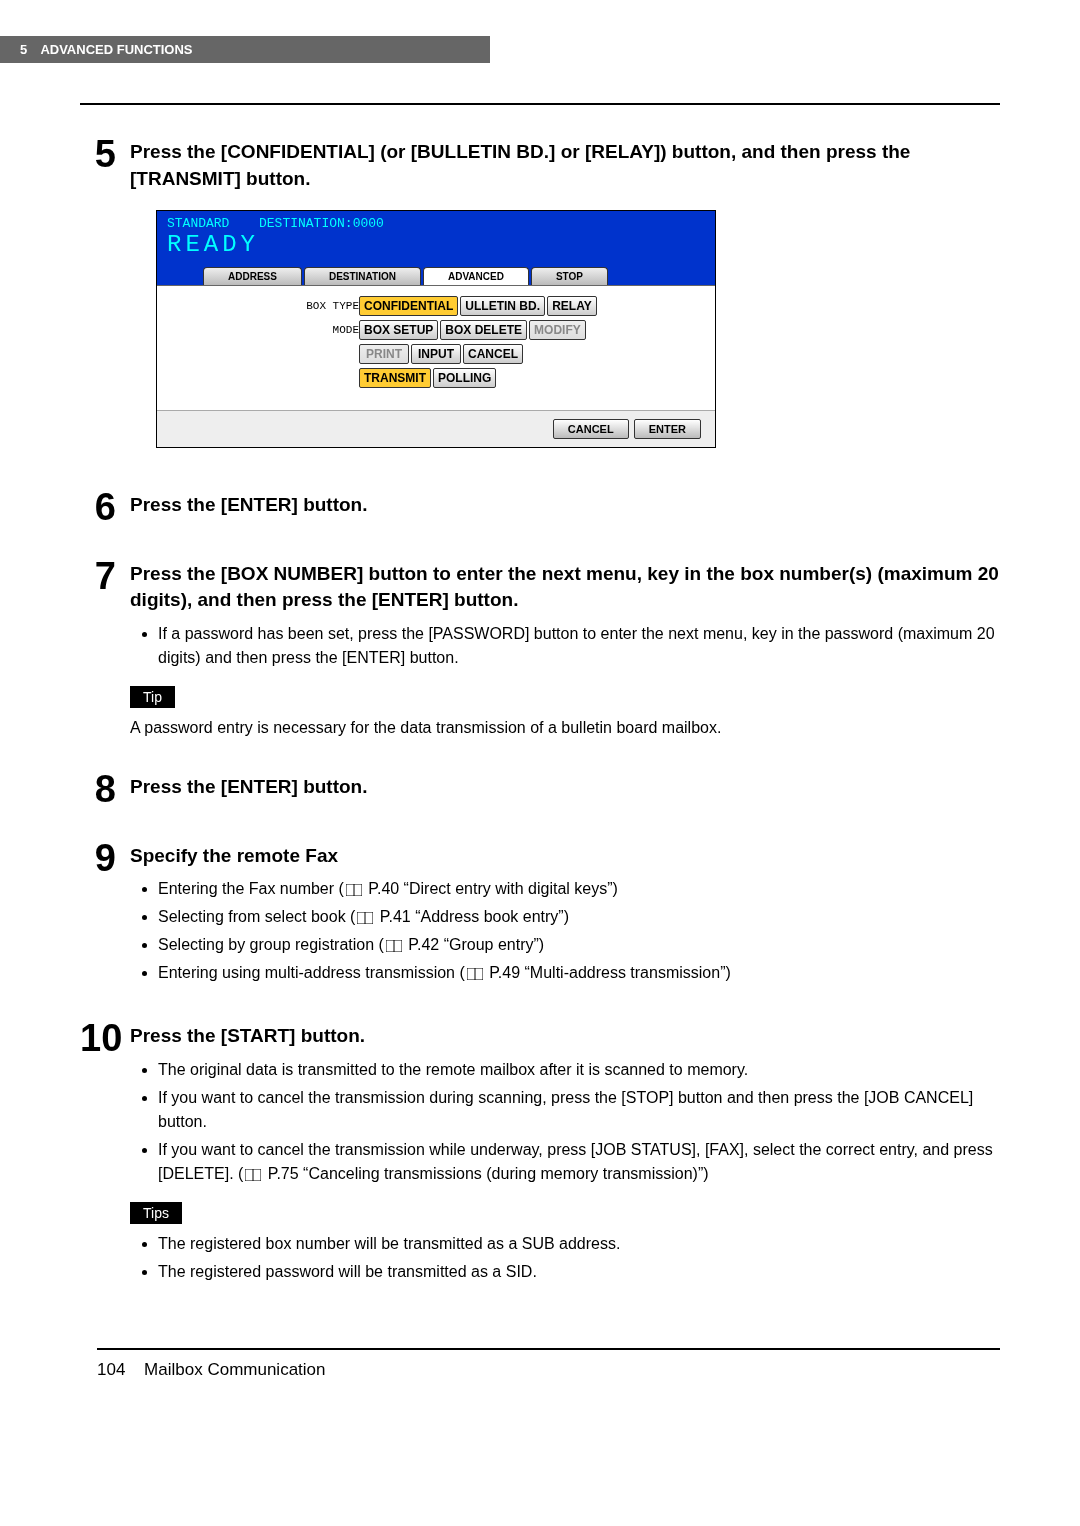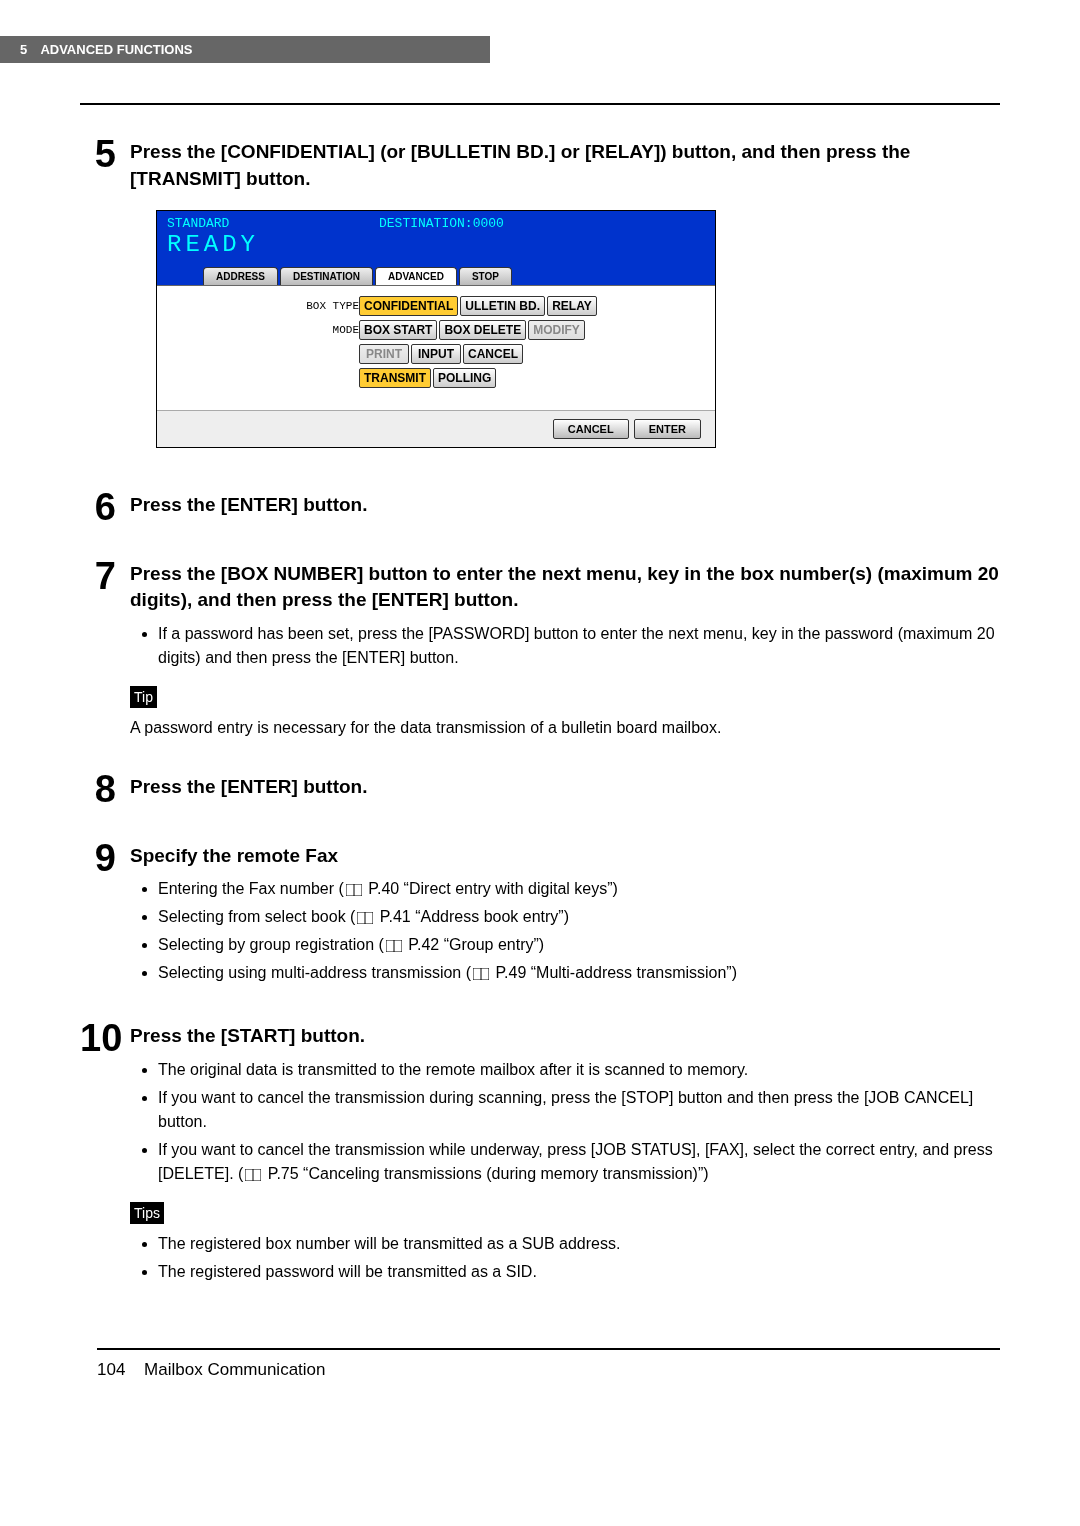--- a/index.html
+++ b/index.html
@@ -34,21 +34,21 @@
     line-height: 1;
   }
   .step-body { flex: 1; padding-top: 4px; }
   .step-title { font-size: 19px; font-weight: bold; line-height: 1.4; margin-bottom: 8px; }
   .step-ul { list-style: disc; padding-left: 28px; font-size: 16px; line-height: 1.5; }
   .step-ul li { margin-bottom: 4px; }
   .tip-box {
     display: inline-block;
     background: #000;
     color: #fff;
-    padding: 3px 4px;
+    padding: 3px 13px;
     font-size: 14px;
     margin: 12px 0 8px 0;
   }
   .tip-text { font-size: 16px; line-height: 1.5; }
   .book-icon {
     display: inline-block;
     vertical-align: middle;
     margin: 0 2px;
   }
   .screenshot {
@@ -59,38 +59,37 @@
     font-size: 11px;
   }
   .sc-header {
     background: #0033cc;
     color: #0ff;
     padding: 5px 10px;
     font-family: "Courier New", monospace;
     font-size: 13px;
     display: flex;
     justify-content: flex-start;
-    gap: 120px;
   }
   .sc-ready {
     font-size: 24px;
     letter-spacing: 4px;
     font-family: "Courier New", monospace;
   }
   .sc-tabs {
     display: flex;
     background: #0033cc;
     padding: 4px 0 0 46px;
     gap: 2px;
   }
   .sc-tab {
     background: linear-gradient(#eee,#bbb);
     border: 1px solid #333;
     border-bottom: none;
-    padding: 3px 12px;
+    padding: 3px 24px;
     font-weight: bold;
     font-size: 10px;
     border-radius: 4px 4px 0 0;
   }
   .sc-tab.active { background: #fff; }
   .sc-body {
     background: #fff;
     padding: 10px 12px 18px 12px;
     position: relative;
     border-top: 1px solid #666;
@@ -163,21 +162,21 @@
         </div>
         <div class="sc-body">
           <div class="sc-row">
             <div class="sc-label">BOX TYPE</div>
             <span class="sc-btn sel">CONFIDENTIAL</span>
             <span class="sc-btn">ULLETIN BD.</span>
             <span class="sc-btn">RELAY</span>
           </div>
           <div class="sc-row">
             <div class="sc-label">MODE</div>
-            <span class="sc-btn">BOX START</span>
+            <span class="sc-btn">BOX SETUP</span>
             <span class="sc-btn">BOX DELETE</span>
             <span class="sc-btn dis">MODIFY</span>
           </div>
           <div class="sc-row">
             <div class="sc-label"></div>
             <span class="sc-btn dis">PRINT</span>
             <span class="sc-btn">INPUT</span>
             <span class="sc-btn">CANCEL</span>
           </div>
           <div class="sc-row">
@@ -237,21 +236,21 @@
               <line x1="8" y1="0" x2="8" y2="12" stroke="#000"></line>
             </svg><span> P.41 “Address book entry”)</span>
         </li>
         <li>
           <span>Selecting by group registration (</span><svg class="book-icon" width="16" height="12">
               <rect x="0" y="0" width="16" height="12" fill="none" stroke="#000"></rect>
               <line x1="8" y1="0" x2="8" y2="12" stroke="#000"></line>
             </svg><span> P.42 “Group entry”)</span>
         </li>
         <li>
-          <span>Selecting using multi-address transmission (</span><svg class="book-icon" width="16" height="12">
+          <span>Entering using multi-address transmission (</span><svg class="book-icon" width="16" height="12">
               <rect x="0" y="0" width="16" height="12" fill="none" stroke="#000"></rect>
               <line x1="8" y1="0" x2="8" y2="12" stroke="#000"></line>
             </svg><span> P.49 “Multi-address transmission”)</span>
         </li>
       </ul>
     </div>
   </div>
 
   <div class="step">
     <div class="step-num">10</div>

